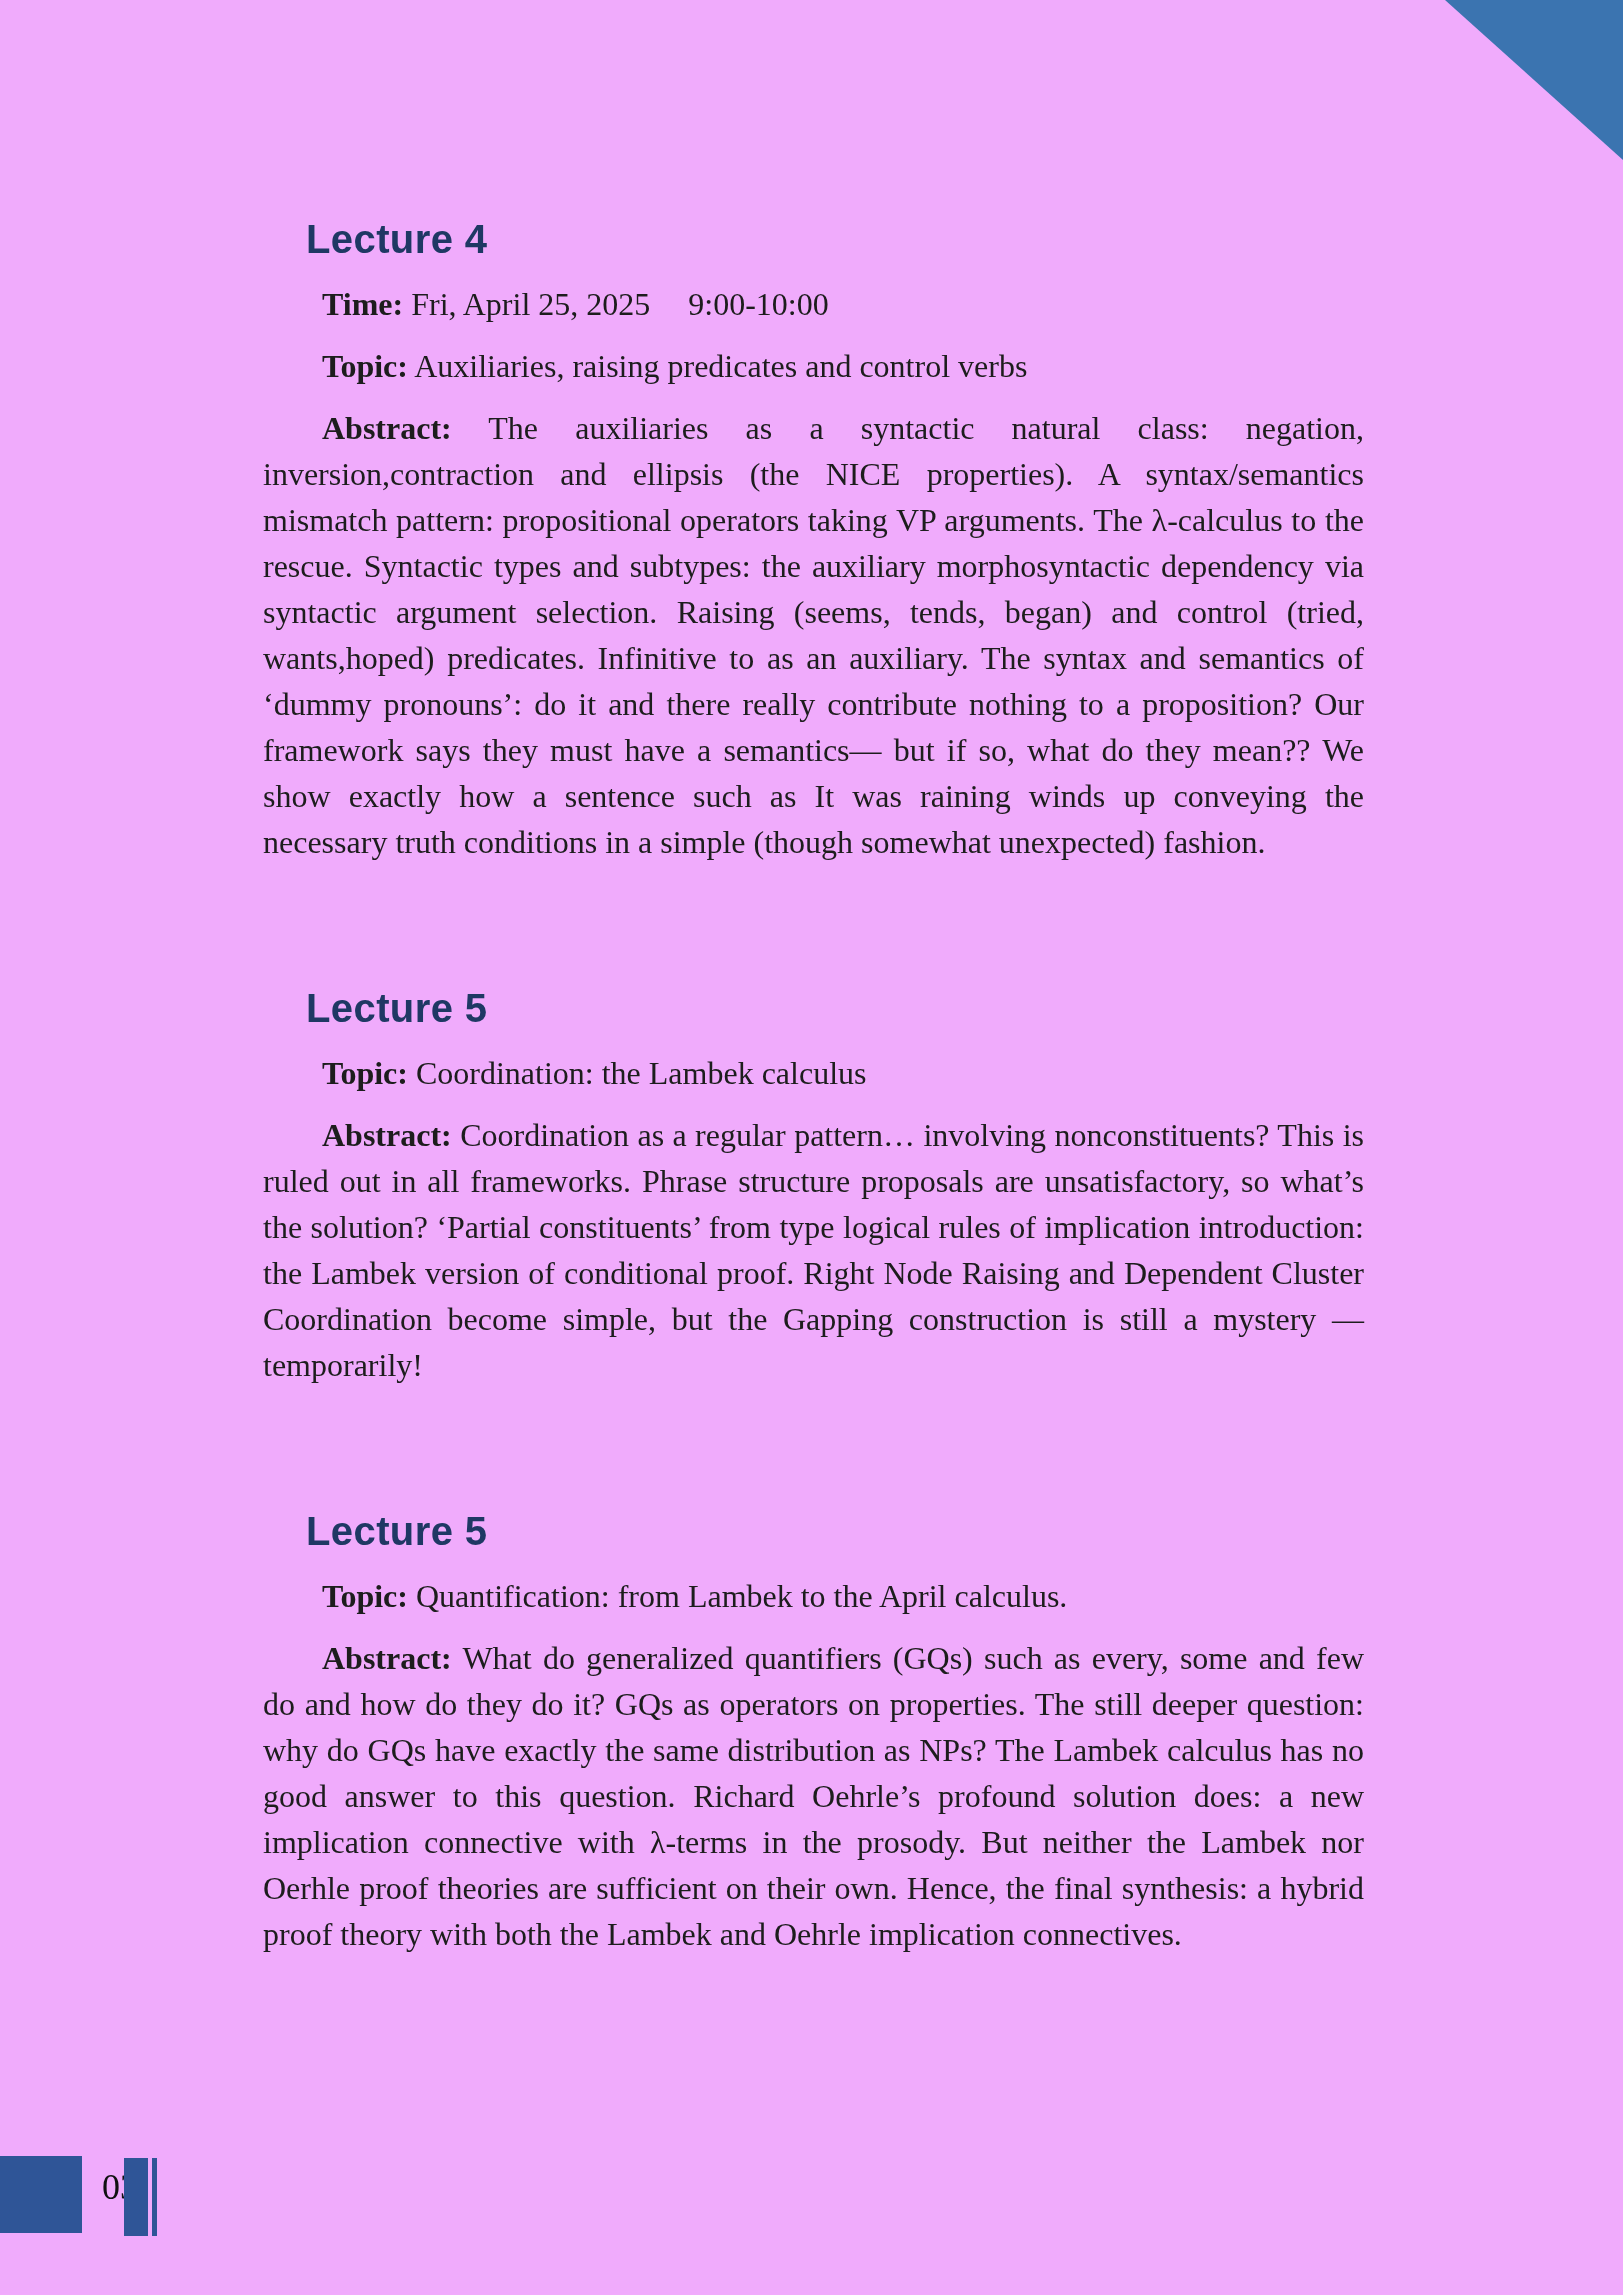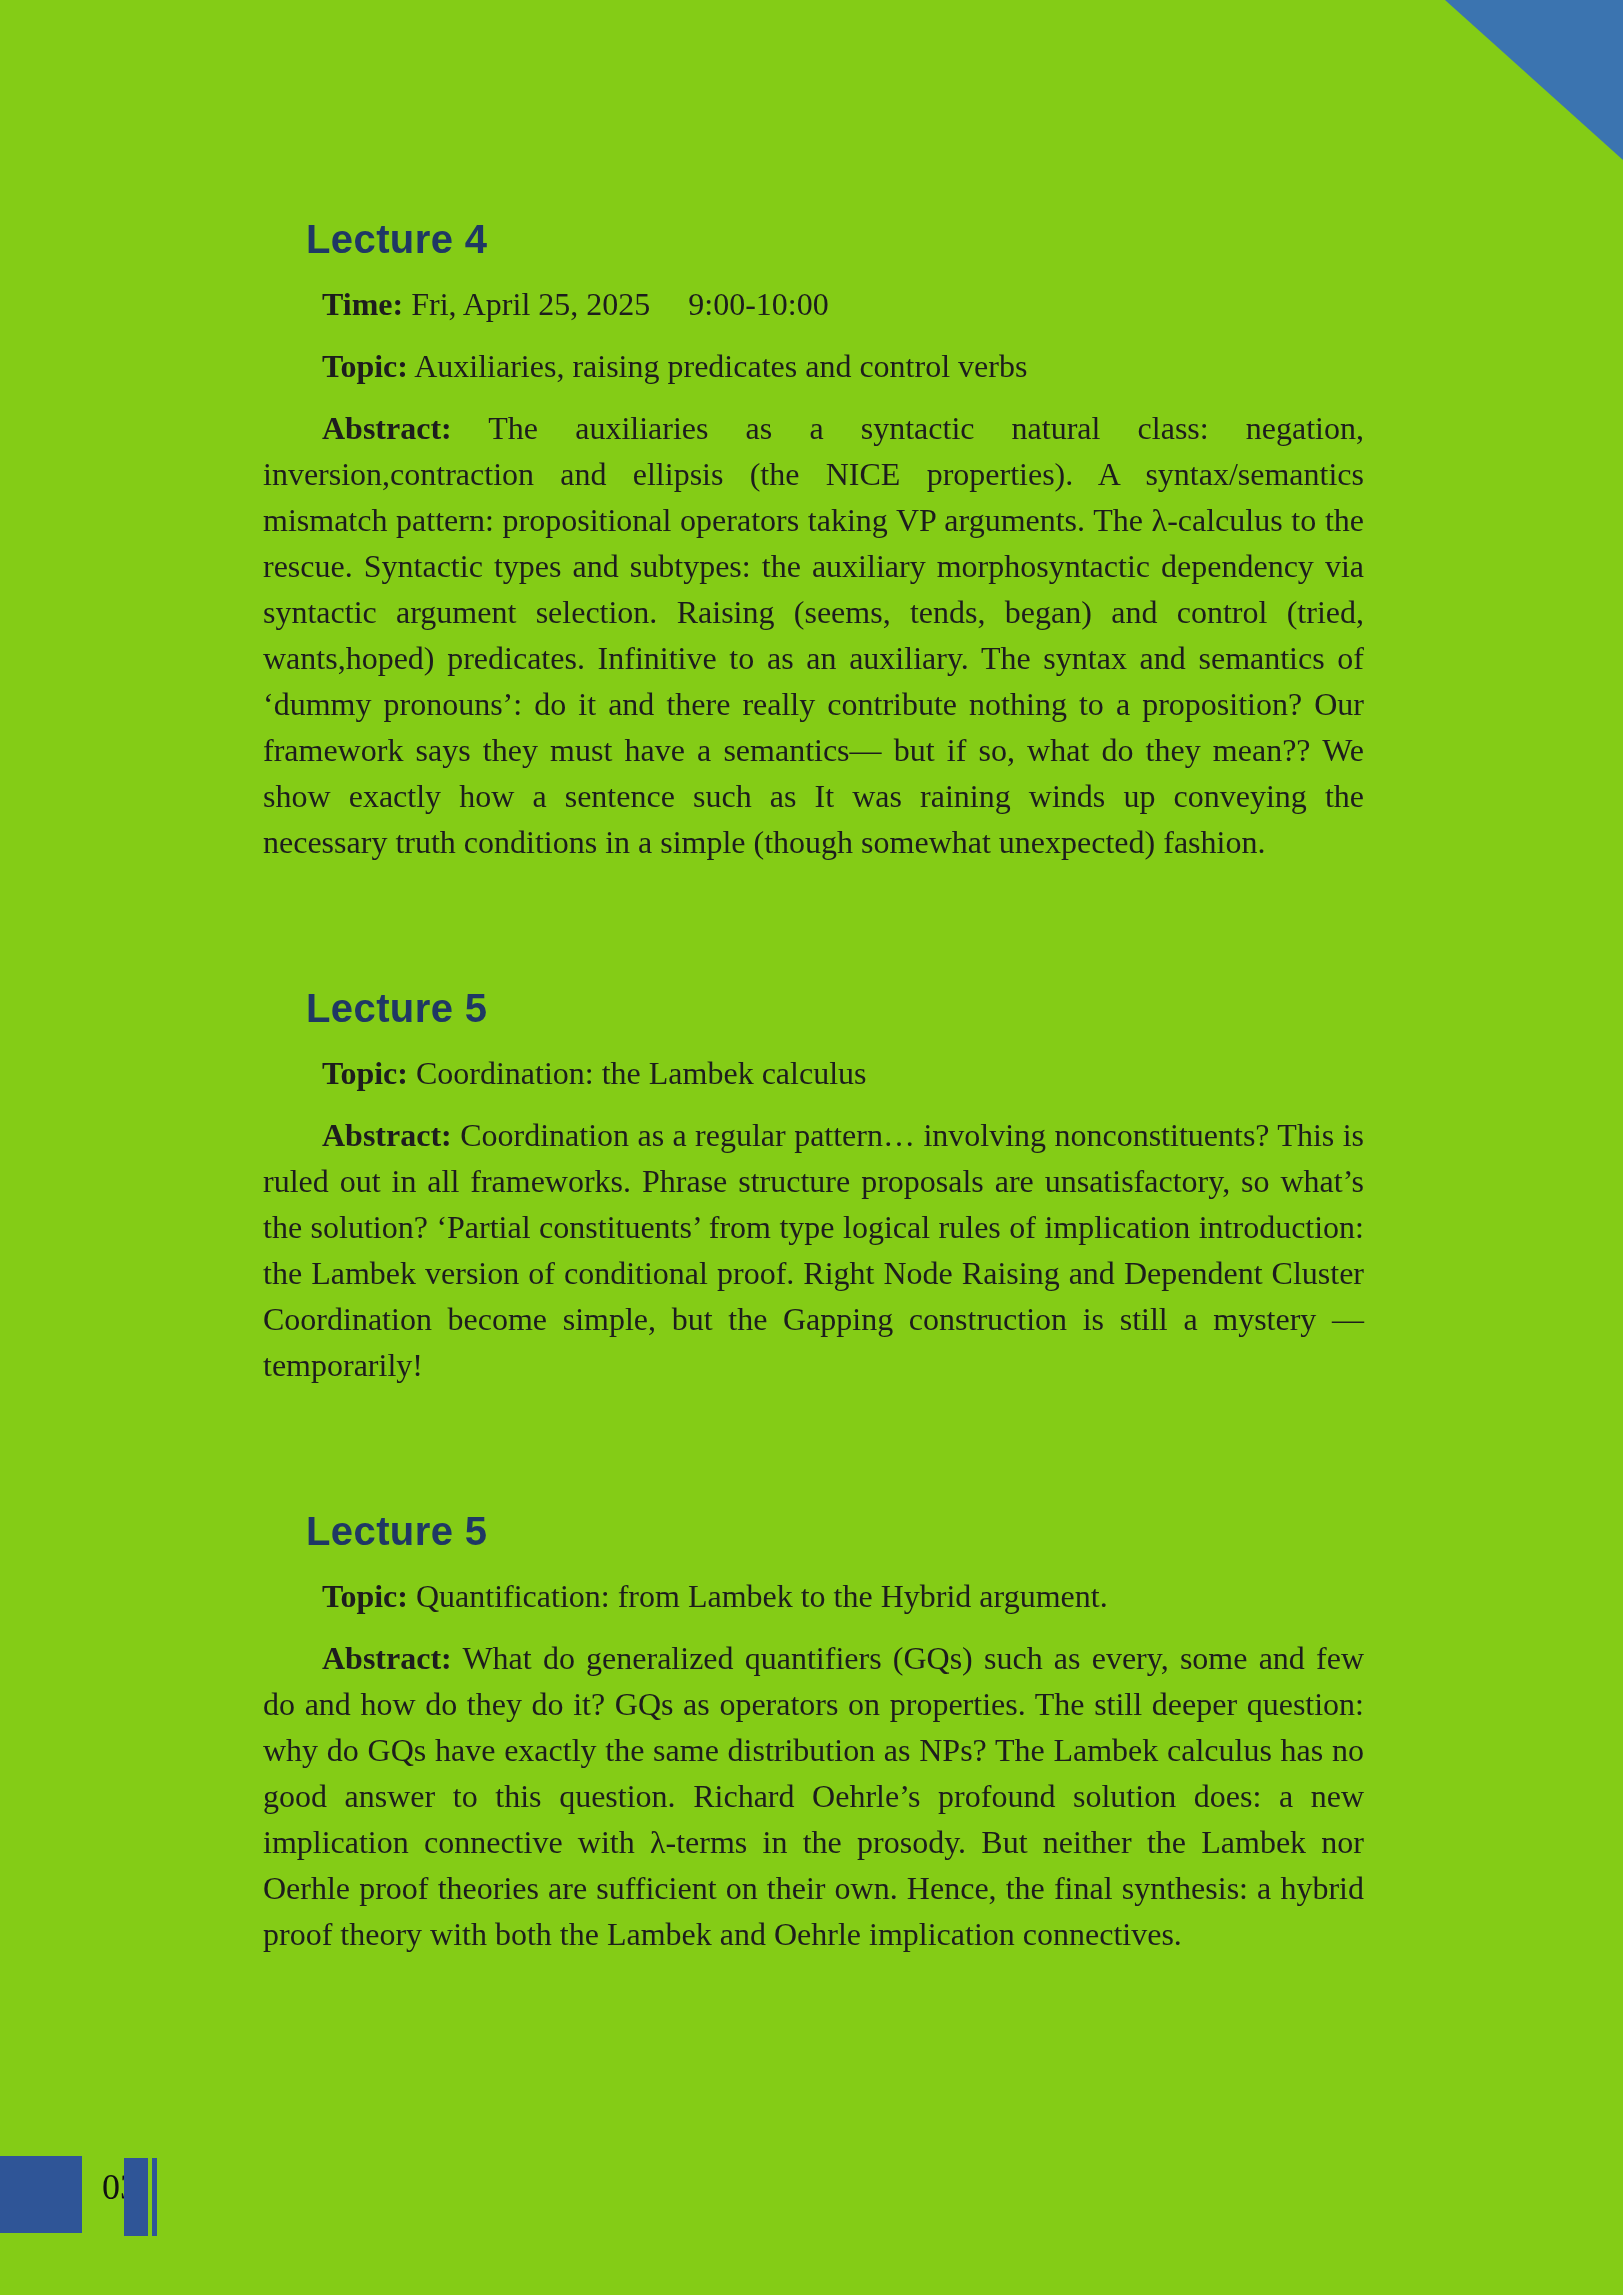--- a/index.html
+++ b/index.html
@@ -1,20 +1,20 @@
 <!DOCTYPE html>
 <html style="font-size:12.7px"><head>
 <meta charset="utf-8">
 <style>
   html,body { margin:0; padding:0; background:#ffffff; }
   .page {
     position:relative;
     width:1623px;
     height:2295px;
-    background:#84cc16;
+    background:#f0abfc;
     overflow:hidden;
     font-family:"Liberation Serif", serif;
   }
   
   .corner-triangle {
     position:absolute;
     top:0; right:0;
     width:178px; height:160px;
     background:#3B74B0;
     clip-path:polygon(0 0, 100% 0, 100% 100%);
@@ -100,21 +100,21 @@
       <h2 class="lec-title">Lecture 5</h2>
       <p class="meta"><span class="lbl">Topic:</span>
         <span>Coordination: the Lambek calculus</span></p>
       <p class="abstract"><span class="lbl">Abstract:</span>
         <span>Coordination as a regular pattern… involving nonconstituents? This is ruled out in all frameworks. Phrase structure proposals are unsatisfactory, so what’s the solution? ‘Partial constituents’ from type logical rules of implication introduction: the Lambek version of conditional proof. Right Node Raising and Dependent Cluster Coordination become simple, but the Gapping construction is still a mystery — temporarily!</span></p>
     </section>
 
     <section class="lecture">
       <h2 class="lec-title">Lecture 5</h2>
       <p class="meta"><span class="lbl">Topic:</span>
-        <span>Quantification: from Lambek to the Hybrid argument.</span></p>
+        <span>Quantification: from Lambek to the April calculus.</span></p>
       <p class="abstract"><span class="lbl">Abstract:</span>
         <span>What do generalized quantifiers (GQs) such as every, some and few do and how do they do it? GQs as operators on properties. The still deeper question: why do GQs have exactly the same distribution as NPs? The Lambek calculus has no good answer to this question. Richard Oehrle’s profound solution does: a new implication connective with λ-terms in the prosody. But neither the Lambek nor Oerhle proof theories are sufficient on their own. Hence, the final synthesis: a hybrid proof theory with both the Lambek and Oehrle implication connectives.</span></p>
     </section>
 
   </main>
 
   <div class="footer-rect"></div>
   <div class="page-number">03</div>
   <div class="footer-bar1"></div>
   <div class="footer-bar2"></div>

